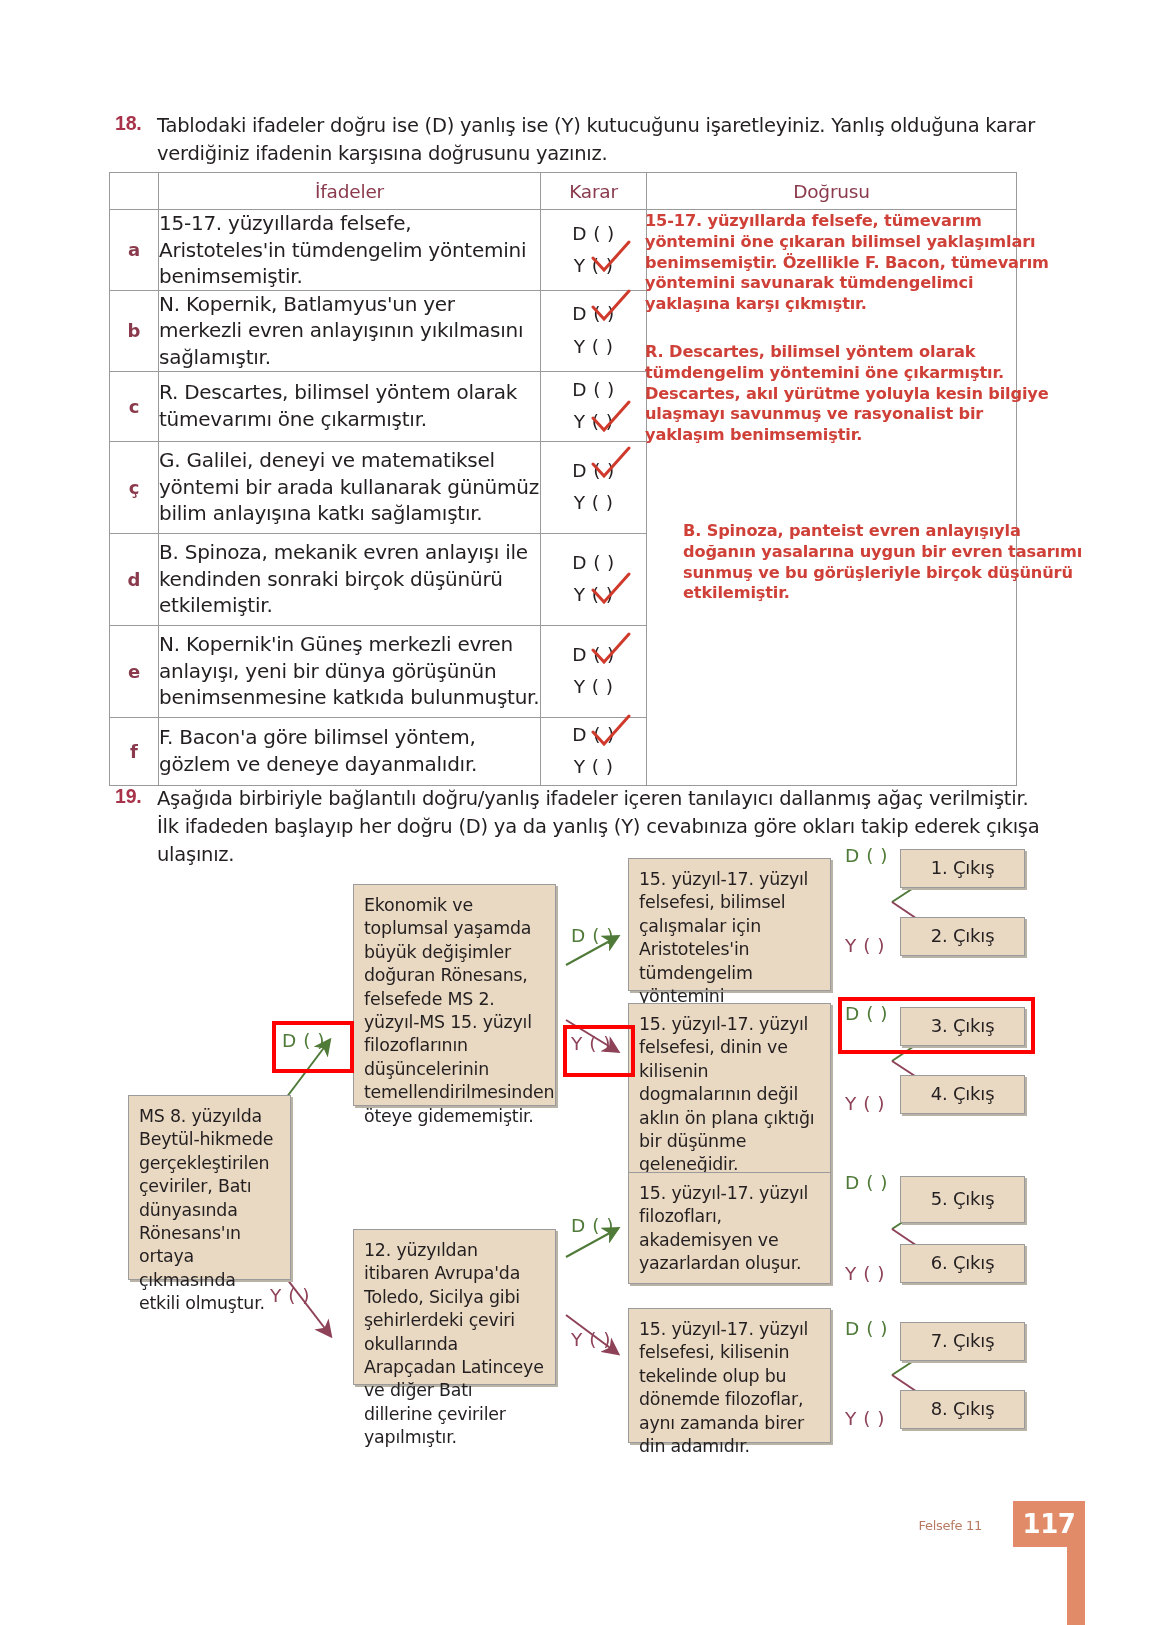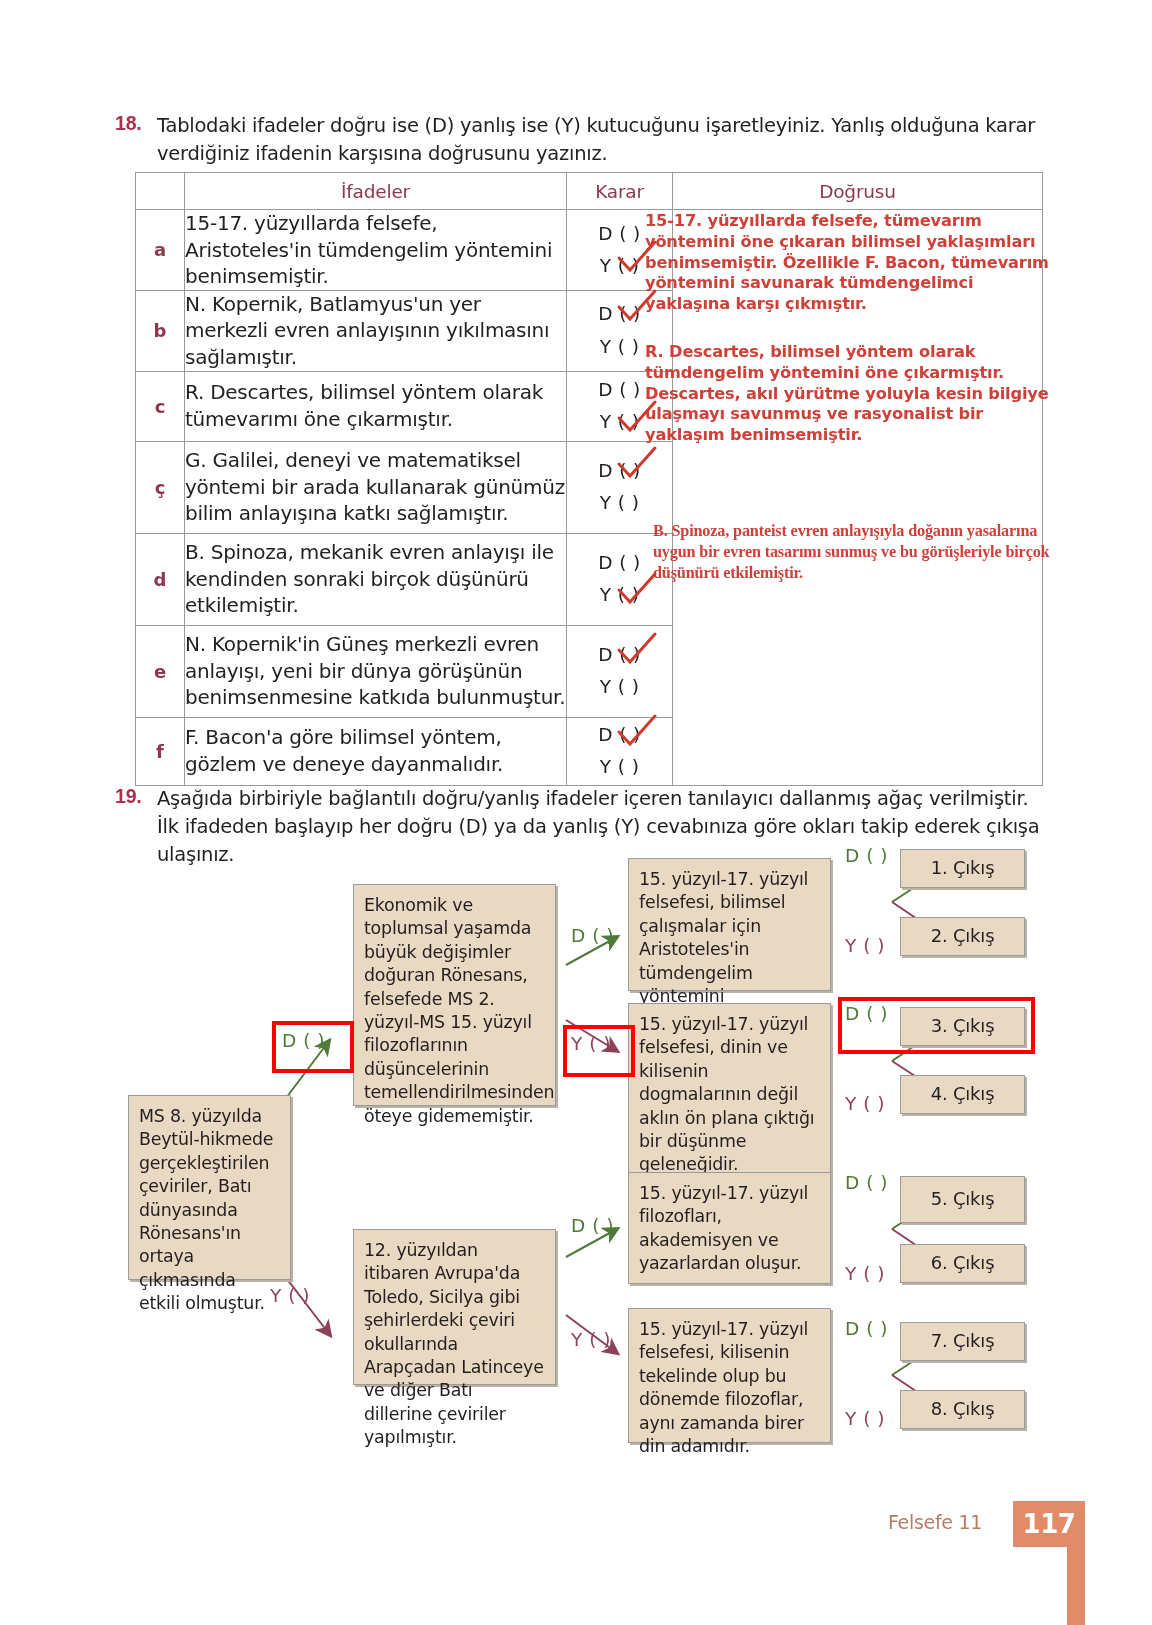--- a/index.html
+++ b/index.html
@@ -18,21 +18,21 @@
   .q-block{position:absolute;display:flex;gap:12px;}
   .q-num{
     color:#a8324a;font-weight:bold;font-size:19.5px;
     font-family:"Liberation Sans",sans-serif;
     min-width:30px;text-align:left;letter-spacing:-.2px;
   }
   .q-text{font-size:19.5px;line-height:1.43;max-width:905px;letter-spacing:-.25px;}
 
   
   table.ifade{
-    position:absolute;left:135px;top:172px;
+    position:absolute;left:109px;top:172px;
     border-collapse:collapse;
     width:907px;
     table-layout:fixed;
   }
   table.ifade td,table.ifade th{
     border:1px solid #9a9a9a;
     vertical-align:middle;
     padding:0;
   }
   .th-row th{
@@ -90,21 +90,21 @@
   }
   .lbl.d{color:#4f7a38;}
   .lbl.y{color:#8e4258;}
   .redbox{
     position:absolute;border:4px solid #ff0000;box-sizing:border-box;
   }
 
   
   .footer-label{
     position:absolute;right:170px;bottom:92px;
-    color:#b87a63;font-size:19px;letter-spacing:-.3px;
+    color:#b87a63;font-size:13px;letter-spacing:-.3px;
   }
   .footer-num{
     position:absolute;right:67px;bottom:78px;
     width:72px;height:46px;background:#e18b69;
     color:#ffffff;font-size:26px;font-weight:bold;
     display:flex;align-items:center;justify-content:center;
     letter-spacing:-.5px;
   }
   .footer-bar{
     position:absolute;right:67px;bottom:0px;
@@ -218,21 +218,21 @@
         <svg class="tick" width="44" height="34" style="left:48px;top:-4px;" viewBox="0 0 44 34">
               <path d="M4 18 L15 30 L40 2" stroke="#d03a2c" stroke-width="3" fill="none" stroke-linecap="round"></path>
             </svg>
       </td>
     </tr>
   </tbody>
     </table>
 
   <div class="dogru-text" style="left:645px;top:211px;">15-17. yüzyıllarda felsefe, tümevarım yöntemini öne çıkaran bilimsel yaklaşımları benimsemiştir. Özellikle F. Bacon, tümevarım yöntemini savunarak tümdengelimci yaklaşına karşı çıkmıştır.</div>
   <div class="dogru-text" style="left:645px;top:342px;">R. Descartes, bilimsel yöntem olarak tümdengelim yöntemini öne çıkarmıştır. Descartes, akıl yürütme yoluyla kesin bilgiye ulaşmayı savunmuş ve rasyonalist bir yaklaşım benimsemiştir.</div>
-  <div class="dogru-text" style="left:653px;top:521px;width:405px;font-family:Liberation Serif, serif;">B. Spinoza, panteist evren anlayışıyla doğanın yasalarına uygun bir evren tasarımı sunmuş ve bu görüşleriyle birçok düşünürü etkilemiştir.</div>
+  <div class="dogru-text" style="left:683px;top:521px;width:405px;">B. Spinoza, panteist evren anlayışıyla doğanın yasalarına uygun bir evren tasarımı sunmuş ve bu görüşleriyle birçok düşünürü etkilemiştir.</div>
 
   <div class="q-block" style="left:115px;top:785px;width:930px;">
     <div class="q-num">19.</div>
     <div class="q-text">Aşağıda birbiriyle bağlantılı doğru/yanlış ifadeler içeren tanılayıcı dallanmış ağaç verilmiştir. İlk ifadeden başlayıp her doğru (D) ya da yanlış (Y) cevabınıza göre okları takip ederek çıkışa ulaşınız.</div>
   </div>
 
   <div class="flow">
 
     <svg width="1152" height="640" style="position:absolute;left:0;top:0;">
       <defs>

